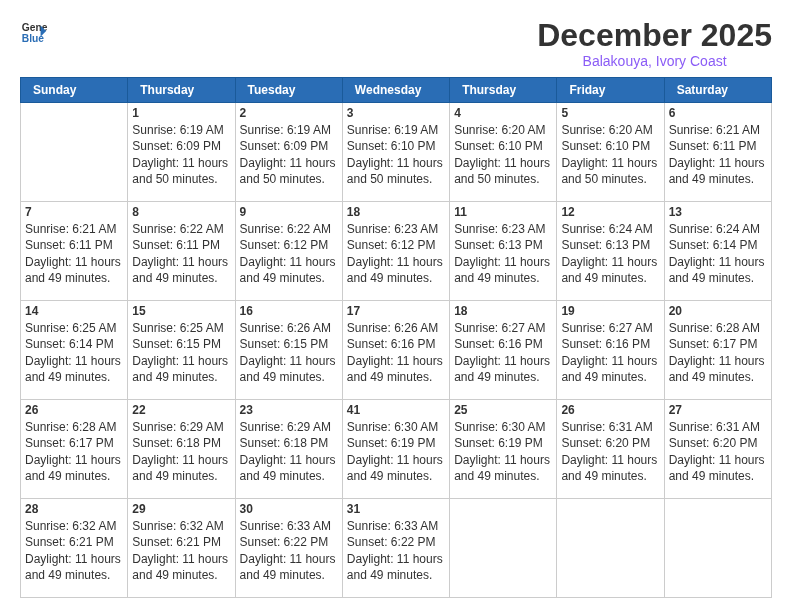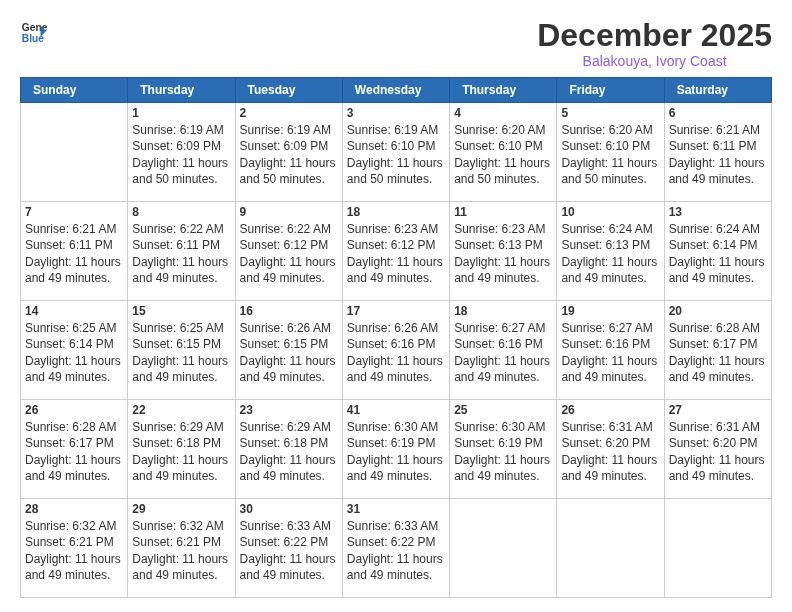--- a/index.html
+++ b/index.html
@@ -194,21 +194,21 @@
 and 49 minutes.</div>
           </td>
           <td>
             <span class="day-num">11</span>
             <div class="day-info" style="white-space: pre-line;">Sunrise: 6:23 AM
 Sunset: 6:13 PM
 Daylight: 11 hours
 and 49 minutes.</div>
           </td>
           <td>
-            <span class="day-num">10</span>
+            <span class="day-num">12</span>
             <div class="day-info" style="white-space: pre-line;">Sunrise: 6:24 AM
 Sunset: 6:13 PM
 Daylight: 11 hours
 and 49 minutes.</div>
           </td>
           <td>
             <span class="day-num">13</span>
             <div class="day-info" style="white-space: pre-line;">Sunrise: 6:24 AM
 Sunset: 6:14 PM
 Daylight: 11 hours

